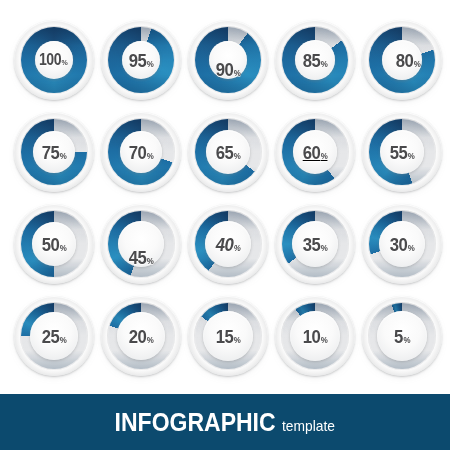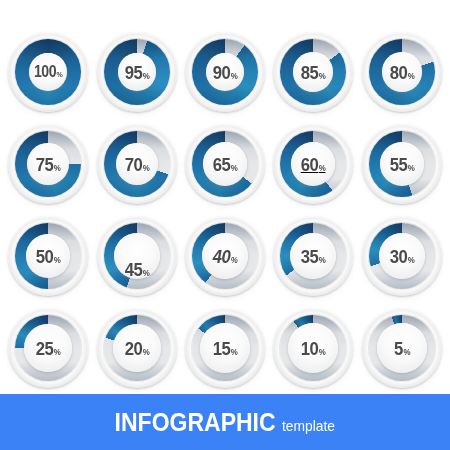--- a/index.html
+++ b/index.html
@@ -18,28 +18,28 @@
     position: relative;
     width: 450px;
     height: 450px;
     background: #ffffff;
   }
 
   
   .grid {
     position: absolute;
     left: 0;
-    top: 16px;
+    top: 4px;
     width: 450px;
     height: 386px;
     display: grid;
     grid-template-columns: repeat(5, 1fr);
     grid-template-rows: repeat(4, 1fr);
     box-sizing: border-box;
-    padding: 14px 4px 4px 4px;
+    padding: 14px 4px 4px 10px;
   }
 
   .cell {
     position: relative;
     display: flex;
     align-items: flex-start;
     justify-content: center;
   }
 
   
@@ -241,21 +241,21 @@
           </div>
         </div>
       </div>
       <div class="cell">
         <div class="gauge">
           <div class="gauge-shadow"></div>
           <div class="bezel"></div>
           <div class="groove"></div>
           <div class="ring" style="transform: scaleX(-1); background: conic-gradient(rgb(27, 79, 126) 0deg, rgb(29, 110, 164) 113.4deg, rgb(42, 143, 192) 233.28deg, rgb(29, 110, 164) 324deg, rgb(230, 231, 233) 324deg, rgb(230, 231, 233) 360deg);"></div>
           <div class="ring-shade"></div>
-          <div class="hub" style="width: 38px; height: 38px; left: 23px; top: 23px;">
+          <div class="hub" style="width: 38px; height: 38px; left: 23px; top: 23px; align-items: flex-end;">
             <div class="value">
               <span class="num">90</span>
               <span class="pct">%</span>
             </div>
           </div>
         </div>
       </div>
       <div class="cell">
         <div class="gauge">
           <div class="gauge-shadow"></div>
@@ -271,21 +271,21 @@
           </div>
         </div>
       </div>
       <div class="cell">
         <div class="gauge">
           <div class="gauge-shadow"></div>
           <div class="bezel"></div>
           <div class="groove"></div>
           <div class="ring" style="transform: scaleX(-1); background: conic-gradient(rgb(27, 79, 126) 0deg, rgb(29, 110, 164) 100.8deg, rgb(42, 143, 192) 207.36deg, rgb(29, 110, 164) 288deg, rgb(230, 231, 233) 288deg, rgb(230, 231, 233) 360deg);"></div>
           <div class="ring-shade"></div>
-          <div class="hub" style="width: 40px; height: 40px; left: 22px; top: 22px;">
+          <div class="hub" style="width: 40px; height: 40px; left: 22px; top: 22px; justify-content: flex-end;">
             <div class="value">
               <span class="num">80</span>
               <span class="pct">%</span>
             </div>
           </div>
         </div>
       </div>
       <div class="cell">
         <div class="gauge">
           <div class="gauge-shadow"></div>
@@ -506,20 +506,20 @@
           <div class="hub" style="width: 50px; height: 50px; left: 17px; top: 17px;">
             <div class="value">
               <span class="num">5</span>
               <span class="pct">%</span>
             </div>
           </div>
         </div>
       </div>
     </div>
 
-  <div class="footer" style="background: #3b82f6;">
+  <div class="footer" style="background: #0c4a6e;">
     <div class="footer-text">
       <span class="brand">INFOGRAPHIC</span>
       <span class="brand-sub">template</span>
     </div>
   </div>
 
 </div>
 
 </body></html>

